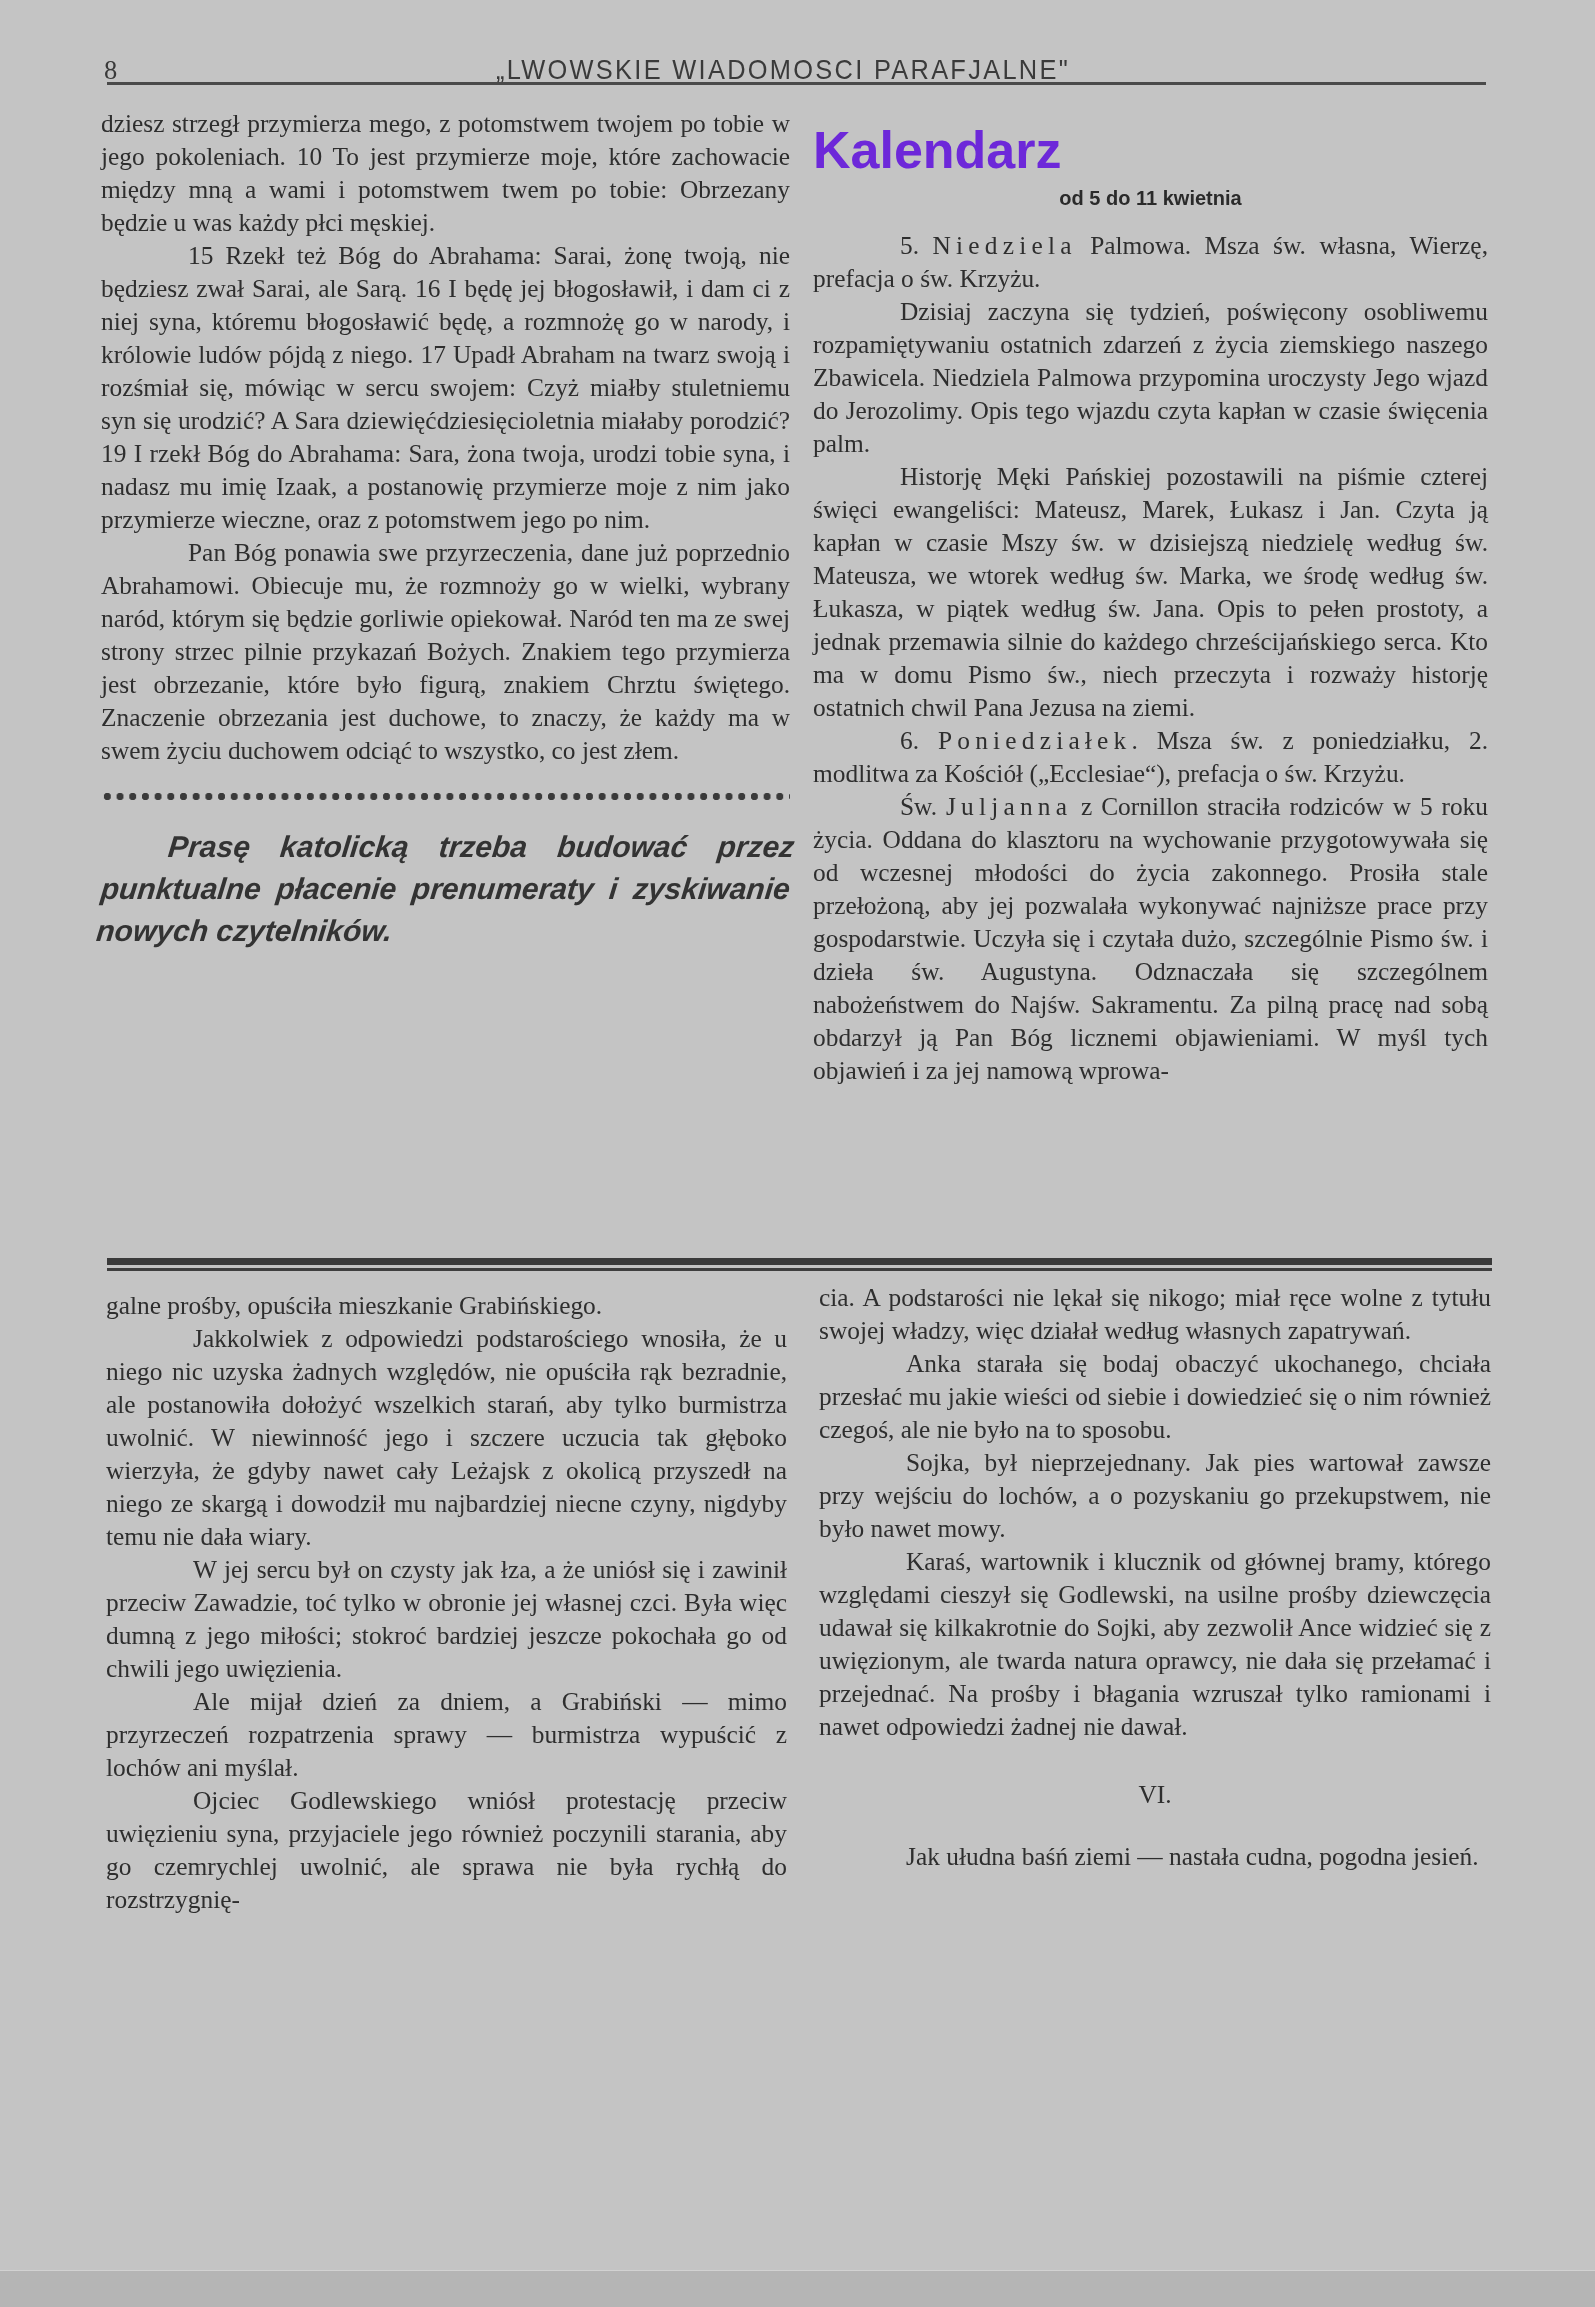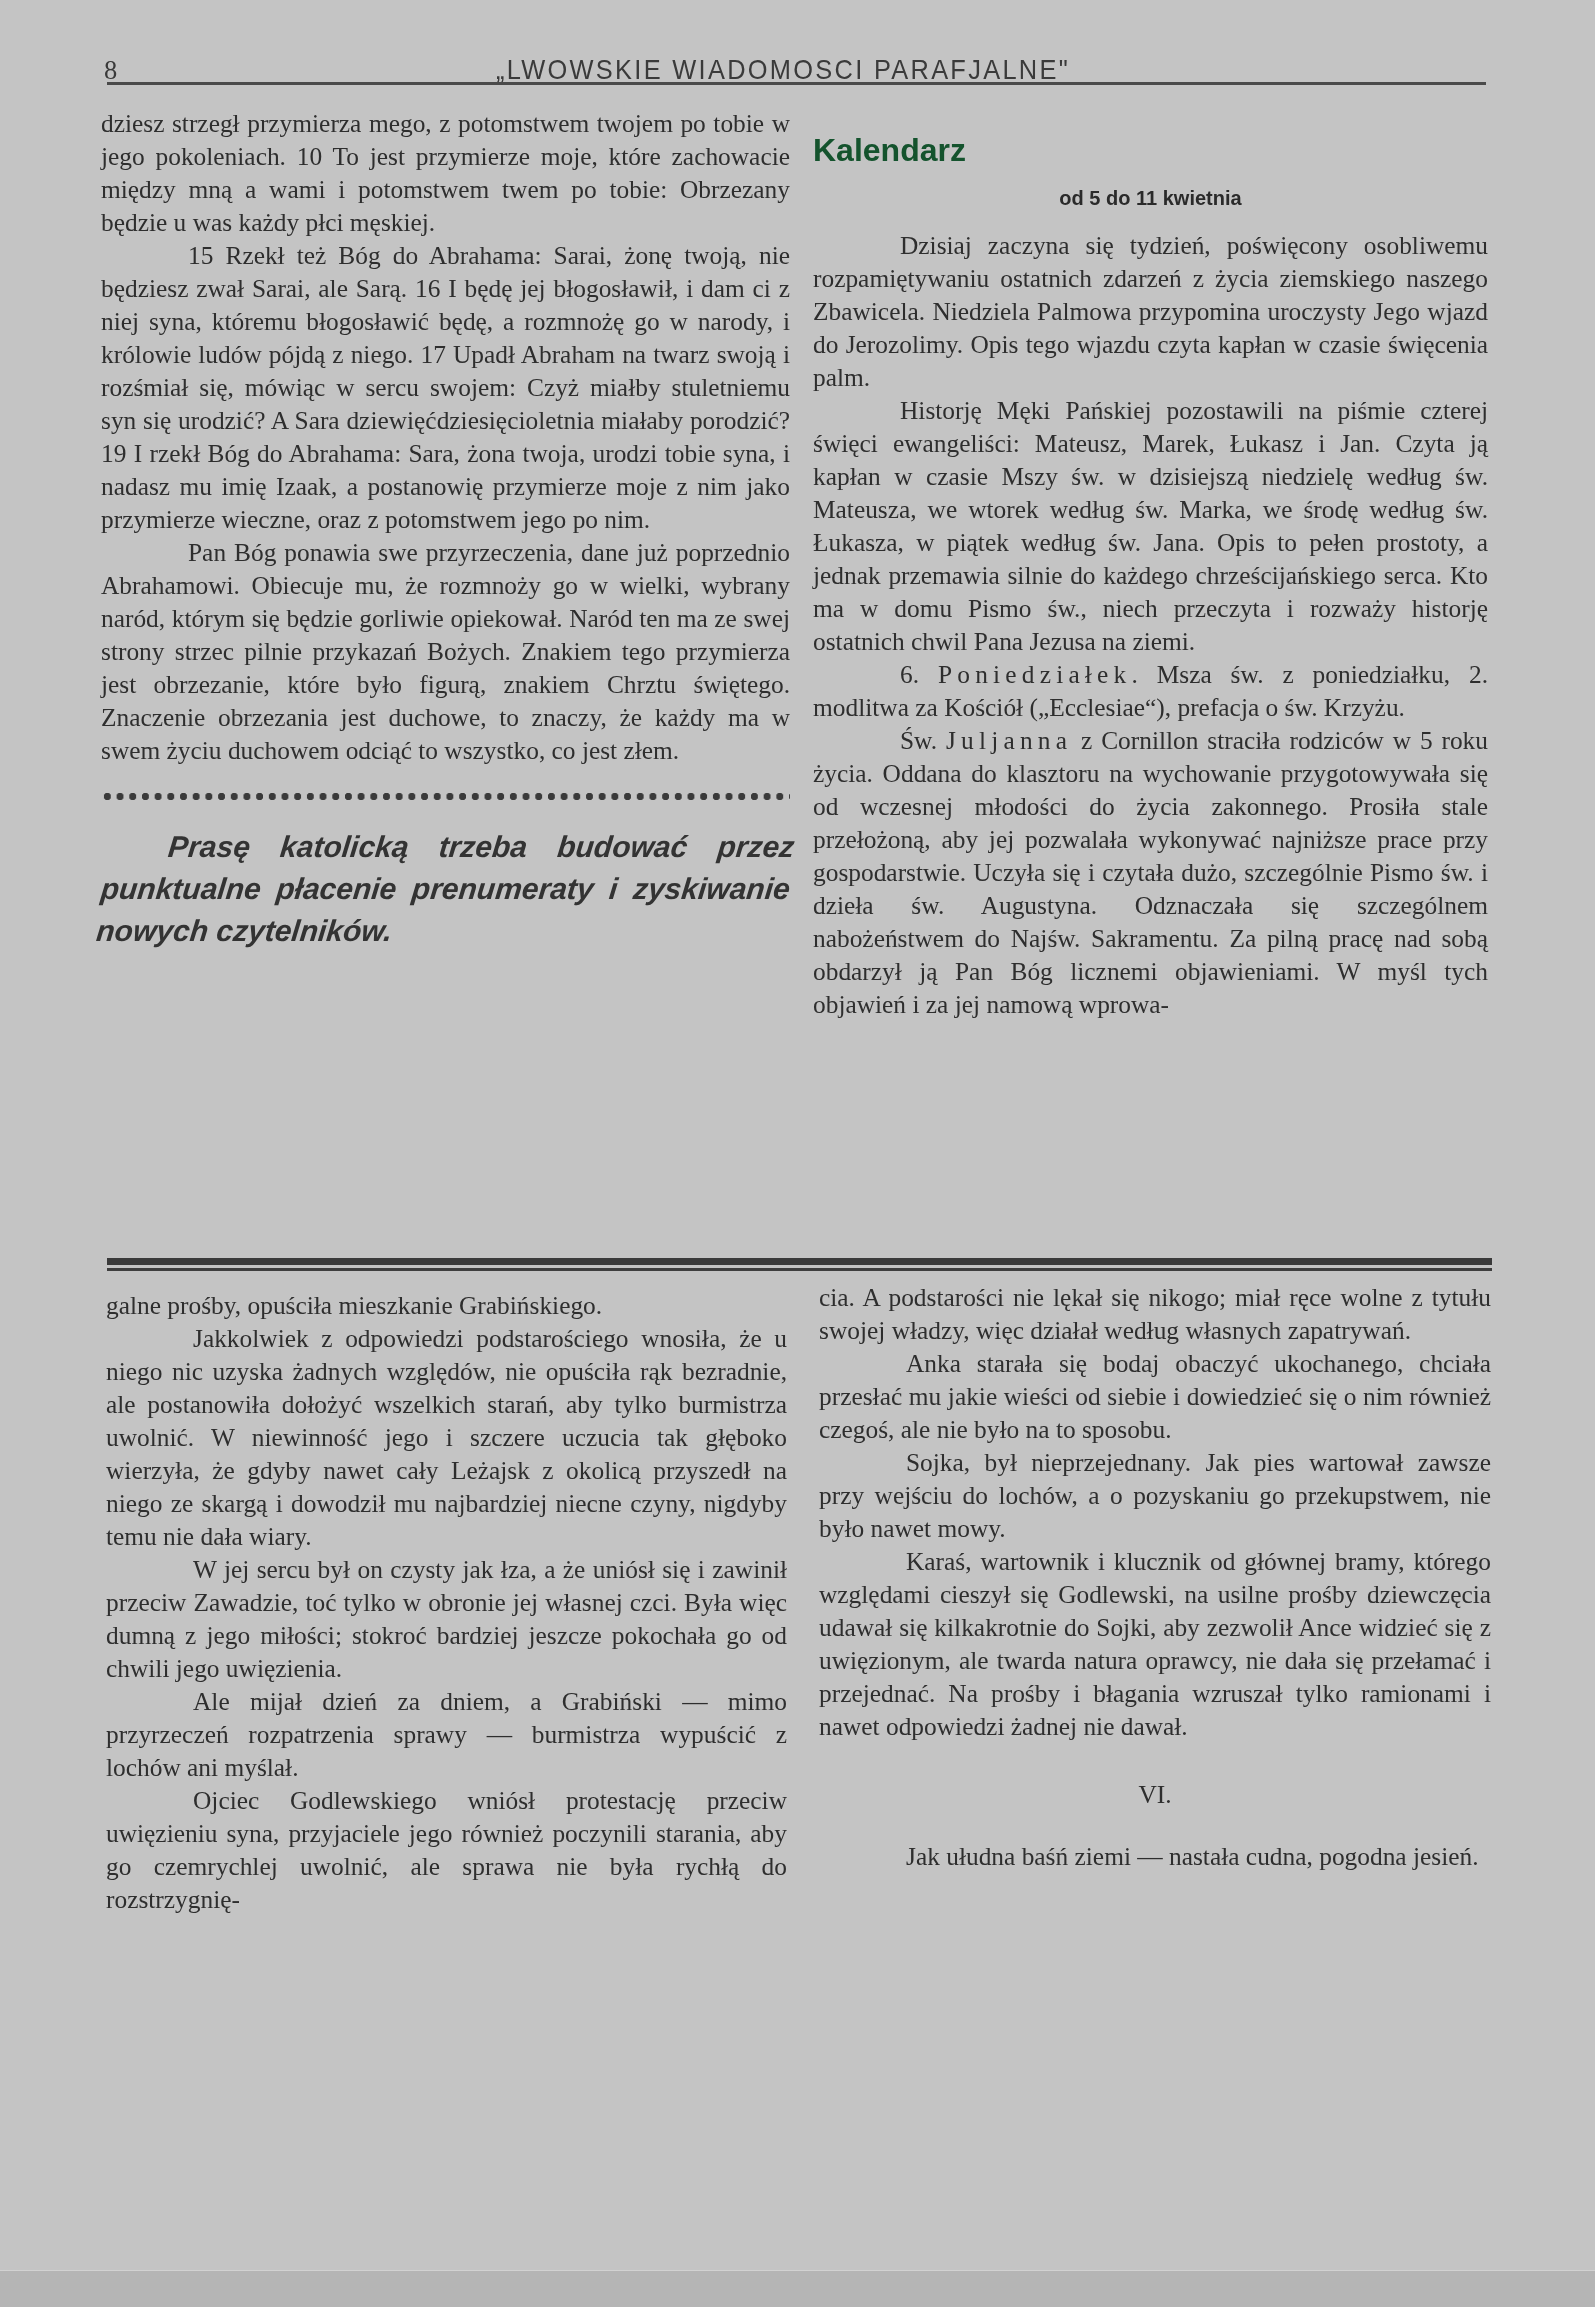--- a/index.html
+++ b/index.html
@@ -51,22 +51,22 @@
     background-image: radial-gradient(circle at 50% 50%, #3a3a3a 38%, transparent 42%);
     background-size: 12.7px 12.7px; background-repeat: repeat-x;
   }
   .promo {
     font-family: "Liberation Sans", sans-serif; font-style: italic; font-weight: bold;
     font-size: 30px; line-height: 42px; color: #333; text-align: justify;
     transform: skewX(-6deg);
   }
   .promo p.indent { text-indent: 63px; }
   .kalendarz-title {
-    font-family: "Liberation Sans", sans-serif; font-weight: bold; font-size: 32px;
-    line-height: 52px; color: #14532d; margin: 0;
+    font-family: "Liberation Sans", sans-serif; font-weight: bold; font-size: 52px;
+    line-height: 52px; color: #6d28d9; margin: 0;
   }
   .kalendarz-sub {
     font-family: "Liberation Sans", sans-serif; font-weight: bold; font-size: 20px;
     text-align: center; margin: 5.8px 0 14.4px 0 !important; color: #2a2a2a;
   }
   .spaced { letter-spacing: 5.2px; }
   .double-rule {
     position: absolute; left: 107px; top: 1258px; width: 1385px; height: 15px;
   }
   .double-rule .thick { height: 7px; background: #3a3a3a; }
@@ -91,20 +91,23 @@
     <p class="indent">Pan Bóg ponawia swe przyrzeczenia, dane już poprzednio Abrahamowi. Obiecuje mu, że rozmnoży go w wielki, wybrany naród, którym się będzie gorliwie opiekował. Naród ten ma ze swej strony strzec pilnie przykazań Bożych. Znakiem tego przymierza jest obrzezanie, które było figurą, znakiem Chrztu świętego. Znaczenie obrzezania jest duchowe, to znaczy, że każdy ma w swem życiu duchowem odciąć to wszystko, co jest złem.</p>
     <div class="ornament-rule"></div>
     <div class="promo">
       <p class="indent">Prasę katolicką trzeba budować przez punktualne płacenie prenumeraty i zyskiwanie nowych czytelników.</p>
     </div>
   </div>
 
   <div class="col col-top-right">
     <p class="kalendarz-title">Kalendarz</p>
     <p class="kalendarz-sub">od 5 do 11 kwietnia</p>
+    <p class="indent">
+      <span>5. </span><span class="spaced">Niedziela</span><span> Palmowa. Msza św. własna, Wierzę, prefacja o św. Krzyżu.</span>
+    </p>
     <p class="indent">
       <span>Dzisiaj zaczyna się tydzień, poświęcony osobliwemu rozpamiętywaniu ostatnich zdarzeń z życia ziemskiego naszego Zbawicela. Niedziela Palmowa przypomina uroczysty Jego wjazd do Jerozolimy. Opis tego wjazdu czyta kapłan w czasie święcenia palm.</span>
     </p>
     <p class="indent">
       <span>Historję Męki Pańskiej pozostawili na piśmie czterej święci ewangeliści: Mateusz, Marek, Łukasz i Jan. Czyta ją kapłan w czasie Mszy św. w dzisiejszą niedzielę według św. Mateusza, we wtorek według św. Marka, we środę według św. Łukasza, w piątek według św. Jana. Opis to pełen prostoty, a jednak przemawia silnie do każdego chrześcijańskiego serca. Kto ma w domu Pismo św., niech przeczyta i rozważy historję ostatnich chwil Pana Jezusa na ziemi.</span>
     </p>
     <p class="indent">
       <span>6. </span><span class="spaced">Poniedziałek</span><span>. Msza św. z poniedziałku, 2. modlitwa za Kościół („Ecclesiae“), prefacja o św. Krzyżu.</span>
     </p>
     <p class="indent">

